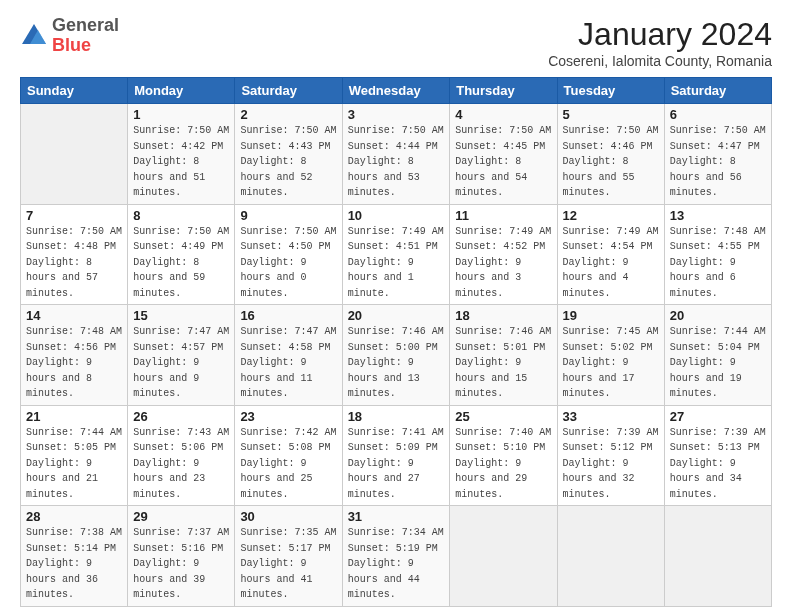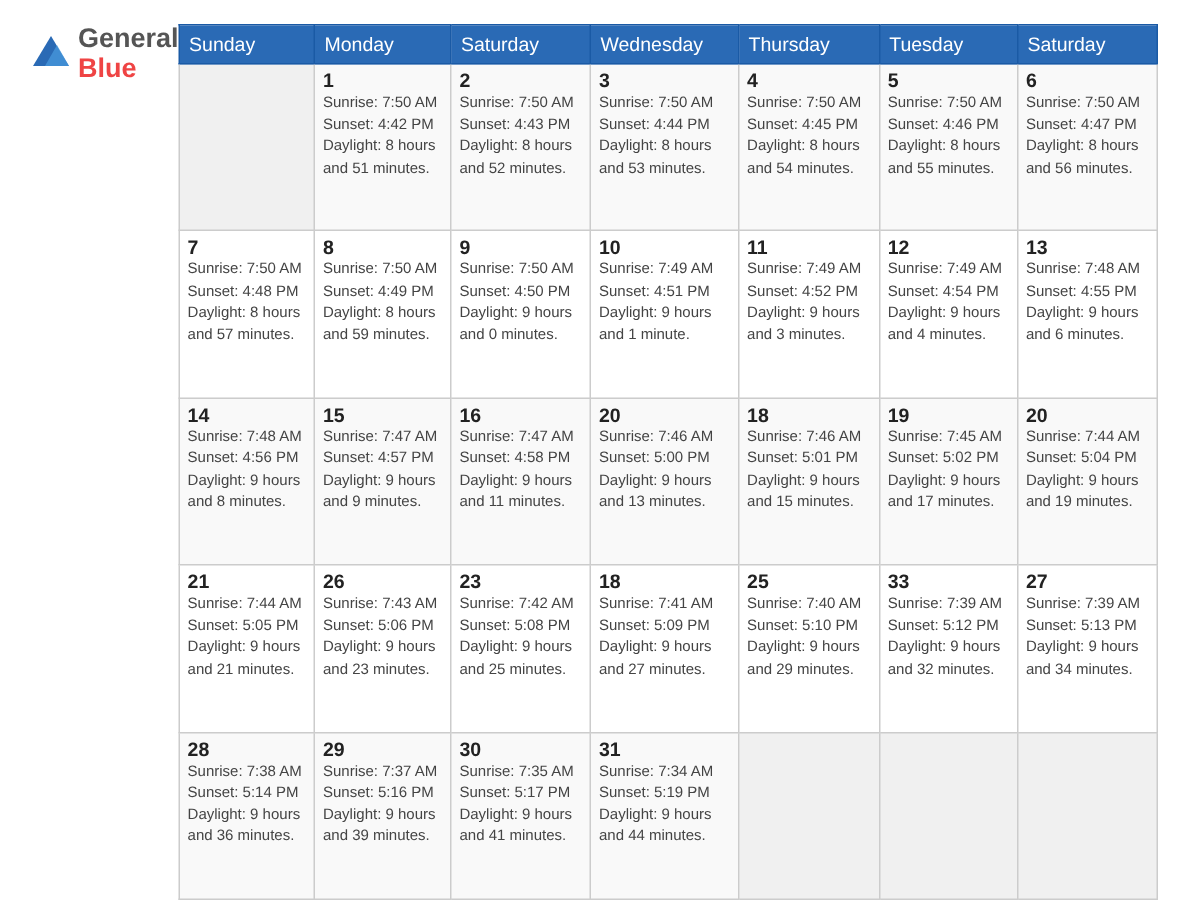--- a/index.html
+++ b/index.html
@@ -8,21 +8,21 @@
       height: 612px;
       font-family: Arial, sans-serif;
       background: #fff;
       overflow: hidden;
     }
     .page {
       width: 792px;
       height: 612px;
       padding: 16px 20px 12px 20px;
       display: flex;
-      flex-direction: row;
+      flex-direction: column;
     }
     .header {
       display: flex;
       align-items: flex-start;
       justify-content: space-between;
       margin-bottom: 8px;
     }
     .logo {
       display: flex;
       align-items: center;
@@ -53,21 +53,21 @@
     }
     .calendar {
       width: 100%;
       border-collapse: collapse;
       flex: 1;
     }
     .calendar thead tr th {
       background: #2a6ab5;
       color: #fff;
       font-size: 13px;
-      font-weight: normal;
+      font-weight: bold;
       padding: 5px 6px;
       border: 1px solid #1a5aa5;
       text-align: left;
     }
     .calendar tbody tr td {
       border: 1px solid #ccc;
       vertical-align: top;
       padding: 3px 5px;
       width: 108px;
       font-size: 10.5px;
@@ -84,38 +84,41 @@
       font-size: 13px;
       font-weight: bold;
       color: #222;
       display: block;
       margin-bottom: 1px;
     }
     .day-detail {
       font-size: 10px;
       color: #444;
       line-height: 1.45;
+      font-family: Liberation Mono, monospace;
     }
   </style>
 </head>
 <body>
 
 <div class="page">
   <div class="header">
     <div class="logo">
       <svg class="logo-icon" viewBox="0 0 28 28">
         <polygon points="14,2 26,22 2,22" fill="#2a6ab5"></polygon>
         <polygon points="18,8 26,22 10,22" fill="#4a9de0" opacity="0.7"></polygon>
       </svg>
       <div class="logo-text">
         <span class="logo-general">General</span><br>
         <span class="logo-blue">Blue</span>
       </div>
     </div>
     <div class="title-block">
+      <div class="month-title">January 2024</div>
+      <div class="subtitle">Cosereni, Ialomita County, Romania</div>
     </div>
   </div>
 
   <table class="calendar">
     <thead>
       <tr>
         <th>Sunday</th>
         <th>Monday</th>
         <th>Saturday</th>
         <th>Wednesday</th>

